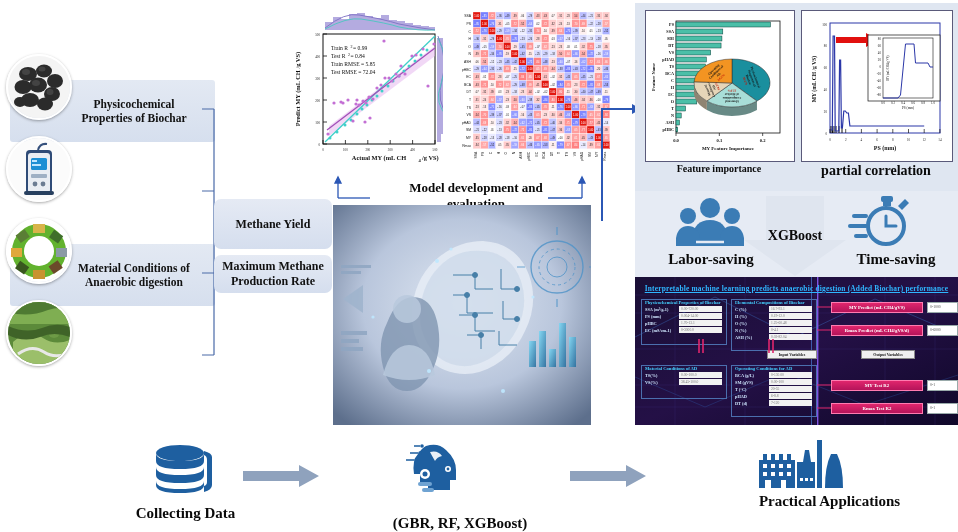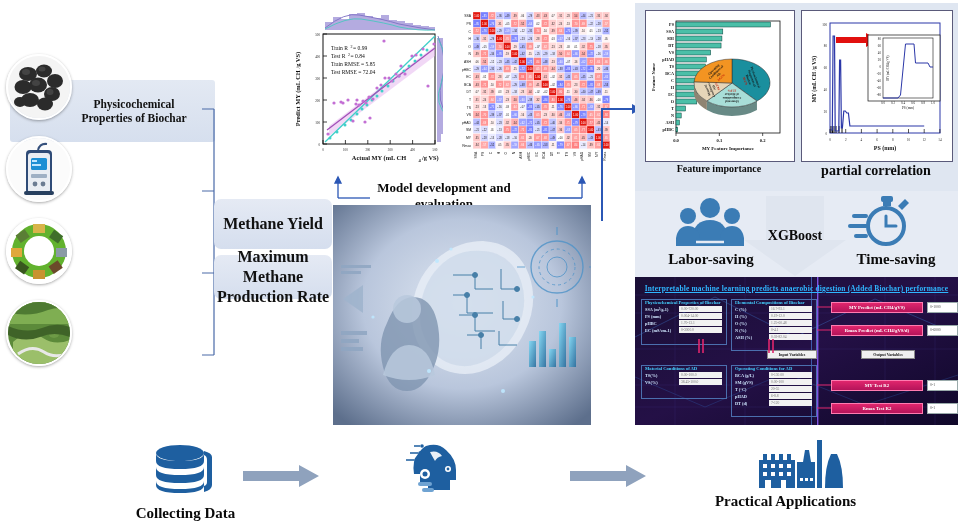--- a/index.html
+++ b/index.html
@@ -12,21 +12,21 @@
          justify-content:flex-end;padding-right:10px;}
   .inbox .txt{font-weight:bold;font-size:11.5px;color:#111;text-align:center;
               line-height:1.25;width:142px;}
   .thumb{position:absolute;left:6px;top:50%;transform:translateY(-50%);
          width:62px;height:62px;border-radius:50%;overflow:hidden;
          border:2px solid #fff;box-shadow:0 1px 3px rgba(0,0,0,.35);}
   .thumb svg{display:block;}
   
   .tgt{background:linear-gradient(180deg,#e5eaf4 0%,#d5deee 100%);
        border-radius:7px;display:flex;align-items:center;justify-content:center;}
-  .tgt .txt{font-weight:bold;font-size:16px;color:#111;text-align:center;
+  .tgt .txt{font-weight:bold;font-size:12px;color:#111;text-align:center;
             line-height:1.25;}
   
   .lbl{font-weight:bold;color:#0a0a0a;text-align:center;line-height:1.2;}
   
   .panel{background:#dfe6f1;}
   .plotbox{background:#fff;border:1px solid #5a5a7a;}
   
   .sw{background:#0c4a6e;overflow:hidden;padding-left:12px;}
   .swtitle{color:#2fb6ff;font-weight:bold;font-size:7.4px;text-align:center;
            letter-spacing:.2px;text-decoration:underline;}
@@ -87,20 +87,23 @@
       <rect x="24" y="22" width="5" height="2" fill="#bfe6ff"></rect>
         <rect x="24" y="26" width="9" height="2" fill="#bfe6ff"></rect>
       <rect x="23" y="36" width="16" height="4" rx="1" fill="#9fb0c4"></rect>
       <circle cx="27" cy="46" r="2.4" fill="#6b7c92"></circle>
         <circle cx="35" cy="46" r="2.4" fill="#6b7c92"></circle>
       <path d="M30 12 q2-7 9-6" stroke="#35507c" stroke-width="2" fill="none"></path>
       <rect x="16" y="53" width="30" height="4" rx="2" fill="#28405f"></rect>
     </svg>
   </div>
 
+  <div class="abs inbox" style="left:10px;top:174px;width:195px;height:62px;">
+    <span class="txt"><span>Material Conditions of</span><br><span>Anaerobic digestion</span></span>
+  </div>
   <div class="thumb" style="left:6px;top:181px;">
     <svg width="62" height="62" viewBox="0 0 62 62">
         <rect width="62" height="62" fill="#ffffff"></rect>
       <circle cx="31" cy="31" r="27" fill="#62b22e"></circle>
         <circle cx="31" cy="31" r="15" fill="#ffffff"></circle>
       <g>
         <rect x="25" y="4" width="12" height="9" fill="#d8b44a"></rect>
         <rect x="43" y="12" width="11" height="9" fill="#3f6f2a" transform="rotate(35 48 16)"></rect>
         <rect x="48" y="28" width="11" height="9" fill="#8a9aa5"></rect>
         <rect x="42" y="43" width="11" height="9" fill="#6b4a2a" transform="rotate(-35 47 47)"></rect>
@@ -127,21 +130,21 @@
 
 <svg class="abs" style="left:200px;top:95px;" width="30" height="290">
   <path d="M2 14 H14 M2 96 H14 M2 178 H14 M2 260 H14 M14 14 V260" stroke="#4a6aa8" stroke-width="1.2" fill="none"></path>
   <path d="M14 137 H24" stroke="#2b57b5" stroke-width="1.6" fill="none"></path>
   <path d="M24 133 l6 4 l-6 4 Z" fill="#2b57b5"></path>
 </svg>
 
 <div class="abs tgt" style="left:214px;top:199px;width:118px;height:50px;">
   <span class="txt">Methane Yield</span>
 </div>
-<div class="abs tgt" style="left:214px;top:255px;width:118px;height:44px;">
+<div class="abs tgt" style="left:214px;top:255px;width:118px;height:38px;">
   <span class="txt"><span>Maximum Methane</span><br><span>Production Rate</span></span>
 </div>
 
 <div class="abs" style="left:285px;top:8px;width:170px;height:172px;background:#fff;">
   <svg width="170" height="172" viewBox="0 0 170 172">
 
     <g>
       <rect x="38" y="4" width="112" height="18" fill="#fff"></rect>
       <g fill="#9b8fd6" opacity=".75">
         <rect x="40" y="14" width="8" height="8"></rect>
@@ -984,21 +987,21 @@
       <text transform="rotate(-90 163 145.79999999999998)" x="163" y="145.79999999999998" font-family="Liberation Sans, sans-serif" font-size="3.4" text-anchor="end" fill="#111">Rmax</text>
     </svg>
 </div>
 
 <svg class="abs" style="left:330px;top:170px;" width="265" height="30">
   <path d="M8 28 V8 M8 8 m-3 5 l3 -6 l3 6 Z" stroke="#2b57b5" stroke-width="1.3" fill="#2b57b5"></path>
   <path d="M8 28 H40" stroke="#2b57b5" stroke-width="1.3" fill="none"></path>
   <path d="M252 28 V8 M252 8 m-3 5 l3 -6 l3 6 Z" stroke="#2b57b5" stroke-width="1.3" fill="#2b57b5"></path>
   <path d="M252 28 H218" stroke="#2b57b5" stroke-width="1.3" fill="none"></path>
 </svg>
-<div class="abs lbl" style="left:344px;top:180px;width:200px;font-size:13px;">
+<div class="abs lbl" style="left:376px;top:180px;width:200px;font-size:13px;">
   <span>Model development and</span><br>
   <span>evaluation</span>
 </div>
 
 <svg class="abs" style="left:596px;top:95px;" width="48" height="130">
   <path d="M6 126 V14 H38" stroke="#2b57b5" stroke-width="2" fill="none"></path>
   <path d="M36 9 l9 5 l-9 5 Z" fill="#2b57b5"></path>
 </svg>
 
 <div class="abs" style="left:333px;top:205px;width:258px;height:220px;overflow:hidden;">
@@ -1450,20 +1453,21 @@
         <circle cx="16" cy="20" r="1.8"></circle>
       </g>
     <g fill="#6fa3d2">
       <rect x="18" y="42" width="14" height="4" rx="2"></rect>
       <rect x="22" y="48" width="12" height="4" rx="2"></rect>
     </g>
   </svg>
 </div>
 <div class="abs lbl" style="left:330px;top:496px;width:260px;font-size:15px;">
   <br>
+  <span>(GBR, RF, XGBoost)</span>
 </div>
 
 <svg class="abs" style="left:570px;top:465px;" width="78" height="22">
   <path d="M0 6 H56 V0 L76 11 L56 22 V16 H0 Z" fill="#8fa2bd"></path>
 </svg>
 
 <div class="abs" style="left:755px;top:432px;">
   <svg width="92" height="62" viewBox="0 0 92 62">
     <g fill="#1e5fa0">
       <path d="M4 28 h4 v-6 h4 v6 h4 v-6 h4 v6 h4 v-6 h4 v6 h4 v-6 h4 v6 h4 v28 H4 Z"></path>
@@ -1482,13 +1486,13 @@
       <rect x="24" y="40" width="4" height="4"></rect>
         <rect x="32" y="40" width="4" height="4"></rect>
       <rect x="10" y="48" width="6" height="8"></rect>
         <rect x="26" y="48" width="5" height="8"></rect>
       <rect x="45" y="46" width="3" height="3"></rect>
         <rect x="50" y="46" width="3" height="3"></rect>
       <rect x="55" y="46" width="3" height="3"></rect>
     </g>
   </svg>
 </div>
-<div class="abs lbl" style="left:698px;top:492px;width:175px;font-size:15px;">Practical Applications</div>
+<div class="abs lbl" style="left:742px;top:492px;width:175px;font-size:15px;">Practical Applications</div>
 
 </body></html>

